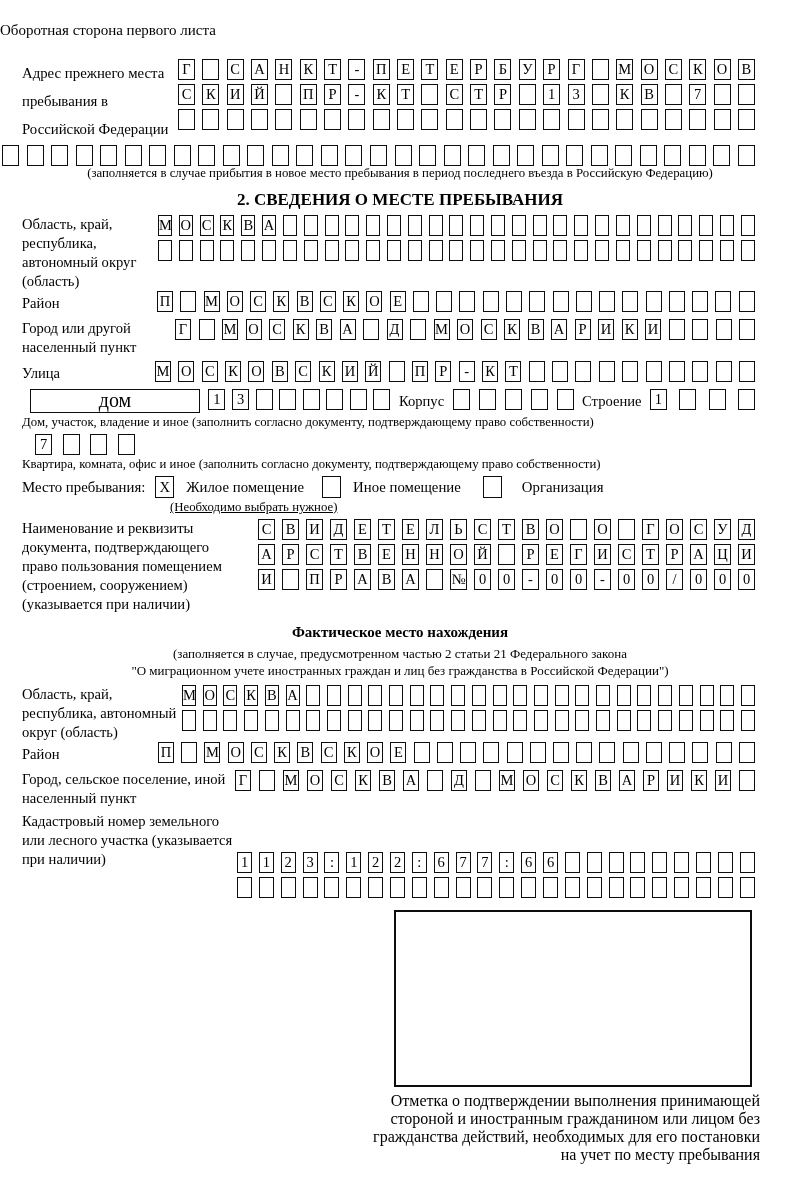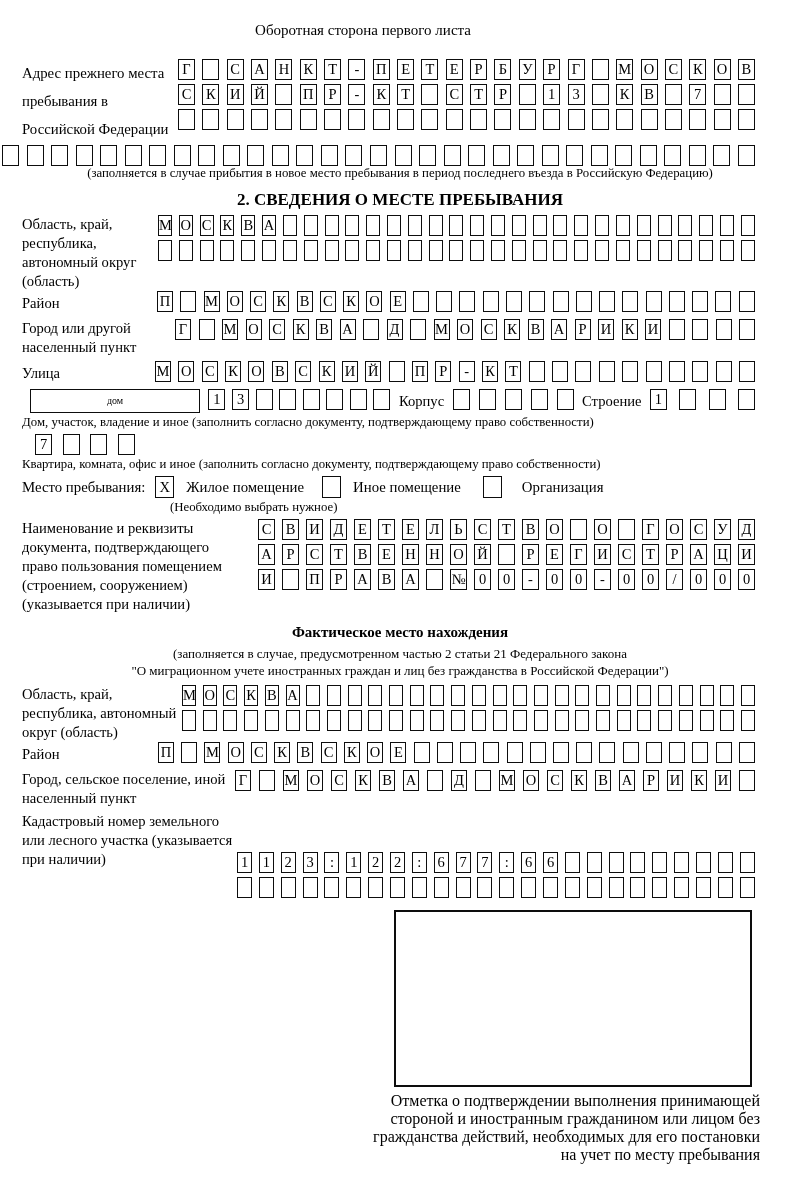--- a/index.html
+++ b/index.html
@@ -1,37 +1,37 @@
 <!DOCTYPE html>
 <html><head>
 <meta charset="utf-8">
 <style>
   * { box-sizing: border-box; margin: 0; padding: 0; }
   html,body { width: 800px; background: #fff; color: #000;
     font-family: "Liberation Serif", "DejaVu Serif", serif; }
   body { height: 1180px; overflow: hidden; padding-top: 22px; }
 
-  .hdr-note { text-align: center; padding-right: 74px; font-size: 15px; }
+  .hdr-note { text-align: left; padding-right: 74px; font-size: 15px; }
 
   .flexrow { display: flex; align-items: flex-start; }
   .label { font-size: 14.6px; line-height: 19px; padding-left: 22px; }
 
   .cells { display: flex; justify-content: space-between; }
   .cell { flex: none; width: 17px; height: 21px; border: 1.6px solid #0d0d0d;
           font-size: 14.5px; line-height: 19px; text-align: center; background:#fff; }
   .cells.sm .cell { width: 14px; }
   .cells.md .cell { width: 16px; }
   .cells.kd .cell { width: 15px; }
   .grid-row { margin-bottom: 4px; }
 
   .caption { font-size: 12.8px; text-align: center; }
   .sec-title { font-size: 17px; font-weight: bold; text-align: center; }
 
   .bigbox { border: 1.6px solid #0d0d0d; height: 24px; text-align: center;
-            font-size: 10px; line-height: 21px; flex: none; }
+            font-size: 20px; line-height: 21px; flex: none; }
   .checkbox { flex: none; width: 19px; height: 22px; border: 1.6px solid #0d0d0d;
               font-size: 14.5px; line-height: 20px; text-align: center; }
 
   
   .b1 { margin-top: 20px; }
   .b1 .label { width: 178px; line-height: 28px; font-size: 14.8px; }
   .b1 .cells { width: 577px; }
   .b1-full { width: 753px; margin: 2px 0 0 2px; }
 
   
@@ -54,21 +54,21 @@
   .inline-lbl { font-size: 14.6px; line-height: 24px; }
 
   .kvrow { padding-left: 35px; margin: 4px 0 2px; display: flex; }
   .kv-box { width: 202px; margin-right: 5px; }
   .kvrow .cells { width: 100px; }
 
   .capt-left { text-align: left; padding-left: 22px; font-size: 12.8px; margin: 1px 0 2px; }
 
   .mesto { padding-left: 22px; margin-top: 4px; display: flex; align-items: center; font-size: 14.8px; }
   .mesto .opt-label { margin: 0 12px 0 12px; }
-  .mesto-note { padding-left: 170px; font-size: 12.8px; margin: 2px 0 4px; }
+  .mesto-note { padding-left: 170px; font-size: 12.8px; margin: 2px 0 4px; text-decoration: underline; }
 
   .doc .label { width: 258px; padding-right: 14px; }
   .doc .cells { width: 497px; }
 
   
   .fact-title { margin: 10px 0 4px; font-size: 15px; }
   .fact-sub { font-size: 13px; line-height: 17px; }
   .fact { margin-top: 6px; }
   .oblastF .label { width: 182px; }
   .oblastF .cells { width: 573px; }

